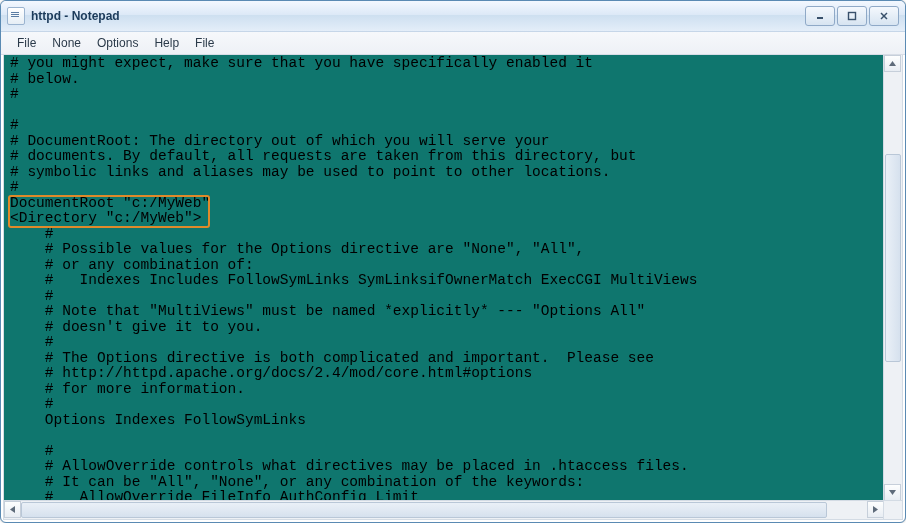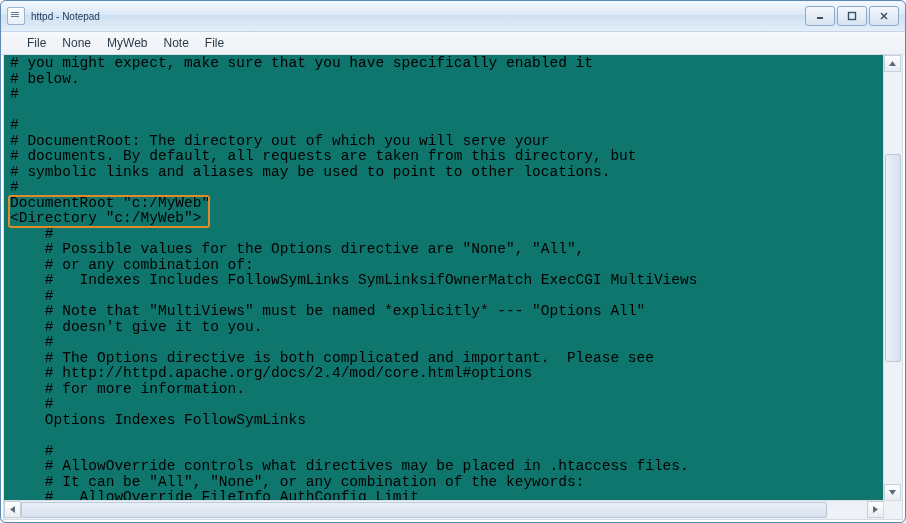--- a/index.html
+++ b/index.html
@@ -1,24 +1,24 @@
 <!DOCTYPE html>
 <html><head>
 <meta charset="utf-8">
 <style>
   html,body{margin:0;padding:0;font-family:"Segoe UI",Tahoma,sans-serif;font-size:12px;background:#fff;}
   .window{position:relative;width:906px;height:523px;box-sizing:border-box;background:#fff;border:1px solid #5a8ab3;border-radius:6px;box-shadow:0 0 2px rgba(0,0,0,.3);overflow:hidden;}
   .titlebar{height:30px;background:linear-gradient(to bottom,#f3f8ff 0%,#dde9f7 45%,#cddff0 46%,#e4eef9 100%);border-bottom:1px solid #c6d6e8;display:flex;align-items:center;padding:0 6px;border-top-left-radius:5px;border-top-right-radius:5px;}
   .title-icon{width:16px;height:16px;margin-right:6px;background:linear-gradient(#fff,#e6eef5);border:1px solid #9bb4d0;border-radius:2px;position:relative;}
   .title-icon::before{content:"";position:absolute;left:3px;top:6px;width:8px;height:1px;background:#5a7ca3;box-shadow:0 2px 0 #5a7ca3,0 -2px 0 #5a7ca3;}
-  .title-text{flex:1;font-size:10px;color:#1b3a5a;}
+  .title-text{flex:1;font-size:12px;color:#1b3a5a;font-weight:bold;}
   .win-controls{display:flex;gap:2px;}
   .win-btn{width:28px;height:18px;border:1px solid #8fa9c7;border-radius:3px;background:linear-gradient(to bottom,#f4f8fd,#d7e4f1);display:flex;align-items:center;justify-content:center;cursor:default;}
   .win-btn svg{display:block;}
-  .menubar{height:22px;background:linear-gradient(#f6f8fb,#eef1f6);border-bottom:1px solid #d7dde6;display:flex;align-items:stretch;padding:0 18px;}
+  .menubar{height:22px;background:linear-gradient(#f6f8fb,#eef1f6);border-bottom:1px solid #d7dde6;display:flex;align-items:stretch;padding:0 8px;}
   .menu-item{padding:0 8px;display:flex;align-items:center;color:#2b3a4a;cursor:default;}
   .client{position:absolute;left:2px;right:2px;top:54px;bottom:2px;background:#0f766e;border:1px solid #d3dbe4;border-top:none;box-sizing:border-box;}
   .text-wrap{position:absolute;inset:0 18px 18px 0;overflow:hidden;}
   .text-area{padding:1px 2px 1px 6px;font-family:Consolas,"Courier New",monospace;font-size:14.5px;line-height:15.5px;color:#000;white-space:pre;}
   .hl{position:absolute;border:2px solid #e08a2a;border-radius:3px;pointer-events:none;box-sizing:border-box;}
   .scroll-v{position:absolute;top:0;right:0;bottom:18px;width:18px;background:#eef1f5;border-left:1px solid #d3dbe4;display:flex;flex-direction:column;}
   .scroll-h{position:absolute;left:0;right:18px;bottom:0;height:18px;background:#eef1f5;border-top:1px solid #d3dbe4;display:flex;}
   .sb-btn{width:17px;height:17px;background:linear-gradient(#fdfefe,#e8edf3);border:1px solid #c6cfda;margin:0;box-sizing:border-box;display:flex;align-items:center;justify-content:center;color:#5e6b7a;font-size:9px;cursor:default;}
   .sb-track-v{flex:1;position:relative;}
   .sb-track-h{flex:1;position:relative;}
@@ -50,22 +50,22 @@
             <line x1="2" y1="2" x2="8" y2="8" stroke="#38506b" stroke-width="1.5"></line>
             <line x1="8" y1="2" x2="2" y2="8" stroke="#38506b" stroke-width="1.5"></line>
           </svg>
       </div>
     </div>
   </div>
 
   <div class="menubar">
     <div class="menu-item">File</div>
     <div class="menu-item">None</div>
-    <div class="menu-item">MyWeb</div>
-    <div class="menu-item">Note</div>
+    <div class="menu-item">Options</div>
+    <div class="menu-item">Help</div>
     <div class="menu-item">File</div>
   </div>
 
   <div class="client">
     <div class="text-wrap">
       <div class="hl" id="hl" style="left: 4px; top: 139.5px; height: 33px; width: 202px;"></div>
       <div id="editor" class="text-area"># you might expect, make sure that you have specifically enabled it
 # below.
 #
 

